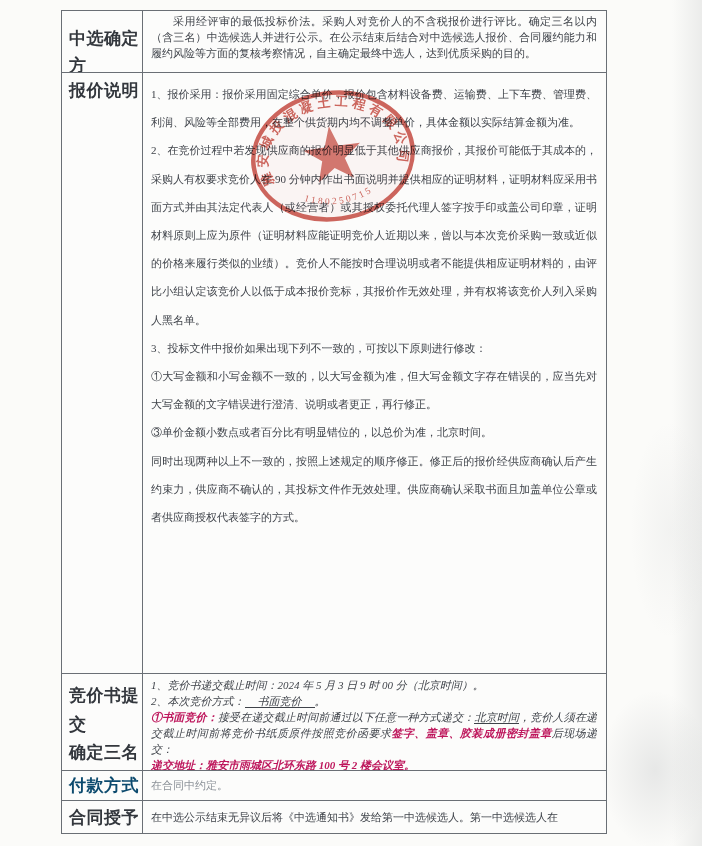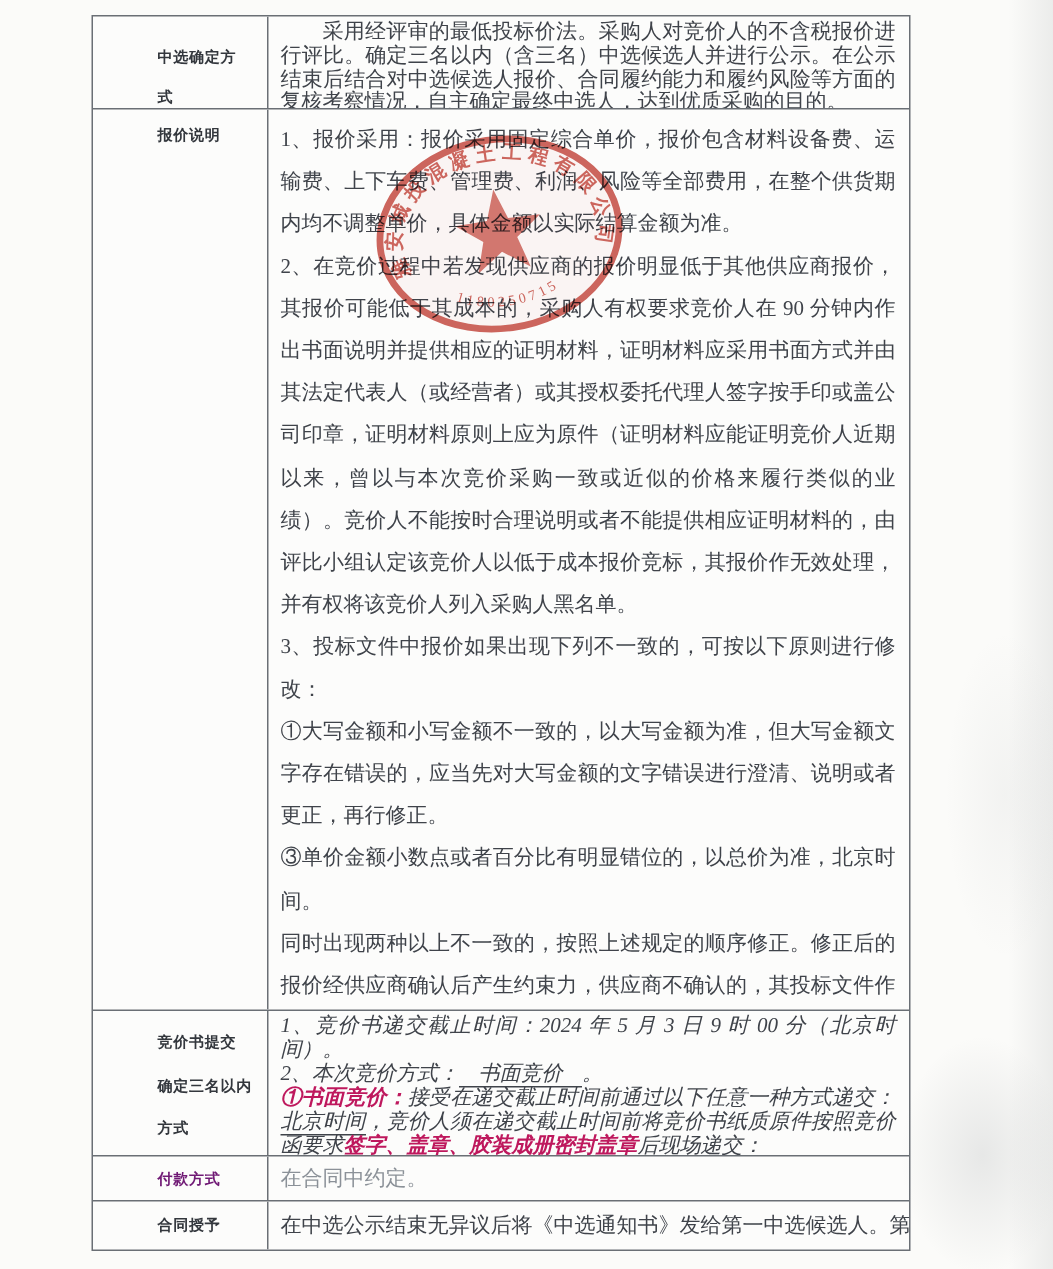--- a/index.html
+++ b/index.html
@@ -13,43 +13,43 @@
   
   .ptable{
     position:absolute;left:61px;top:10px;width:546px;
     border:1px solid #6a6f75;box-sizing:border-box;
     background:rgba(255,255,255,.35);
   }
   .trow{display:flex;box-sizing:border-box;border-bottom:1px solid #6a6f75;overflow:hidden;}
   .trow:last-child{border-bottom:none;}
   .tlabel{
     width:81px;flex:0 0 81px;border-right:1px solid #6a6f75;box-sizing:border-box;
-    padding:0 3px 0 7px;font-weight:bold;font-size:10px;color:#33373d;
-    letter-spacing:.5px;overflow:hidden;margin-left:36px;
+    padding:0 3px 0 7px;font-weight:bold;font-size:17px;color:#33373d;
+    letter-spacing:.5px;overflow:hidden;
   }
   .tcell{
     flex:1;box-sizing:border-box;padding:0 9px 0 8px;
-    font-size:14px;text-align:justify;overflow:hidden;
+    font-size:11px;text-align:justify;overflow:hidden;
   }
   .para{margin:0;}
   .para.indent{text-indent:2em;}
   .b{font-weight:bold;color:#be185d;}
   .u{border-bottom:1px solid currentColor;}
   .uw{border-bottom:1px solid currentColor;padding:0 13px;}
   
   .r1 .tlabel{padding-top:14px;line-height:27px;}
   .r1 .tcell{padding-top:3px;line-height:15.8px;}
   .r2 .tlabel{padding-top:9px;line-height:18px;}
   .r2 .tcell{padding-top:7px;line-height:28.2px;}
   .r3 .tlabel{padding-top:8px;line-height:28.5px;}
   .r3 .tcell{padding-top:3px;line-height:16.1px;font-style:italic;}
   .r4 .tlabel,.r5 .tlabel{display:flex;flex-direction:column;justify-content:center;}
   .r4 .tcell,.r5 .tcell{display:flex;flex-direction:column;justify-content:center;}
   .r5 .tcell .para{white-space:nowrap;}
-  .trow.faded .tlabel{color:#701a75;}
+  .trow.faded .tlabel{color:#0c4a6e;}
   .trow.faded .tcell{color:#8b9198;}
   
   .seal{
     position:absolute;left:242px;top:85px;width:182px;height:142px;
     opacity:.82;mix-blend-mode:multiply;pointer-events:none;
   }
   
   .edge-shade{
     position:absolute;right:0;top:0;width:30px;height:846px;
     background:linear-gradient(to right,rgba(120,125,130,0),rgba(120,125,130,.12));

